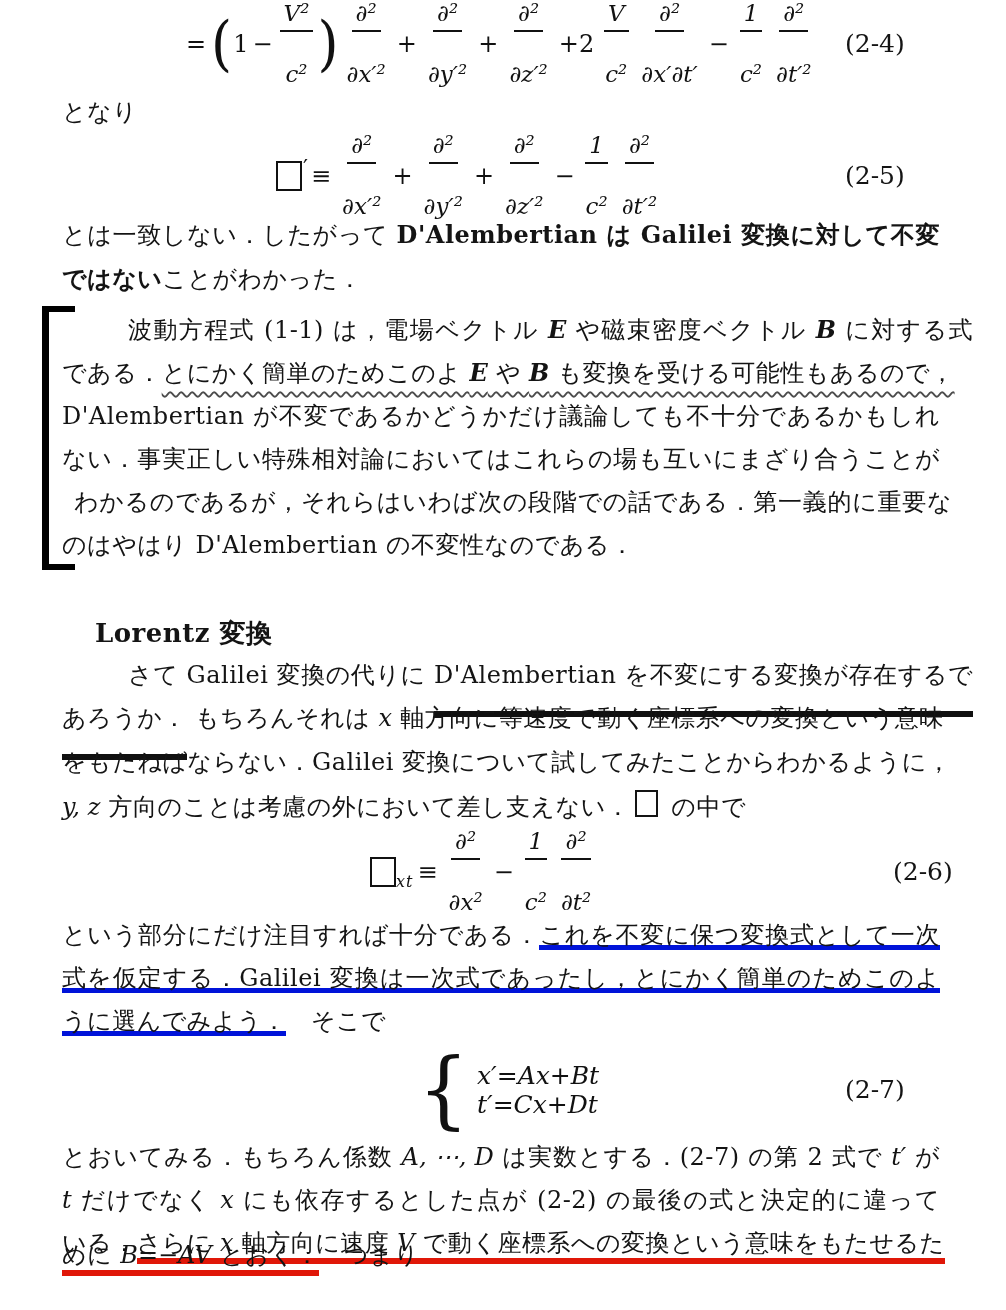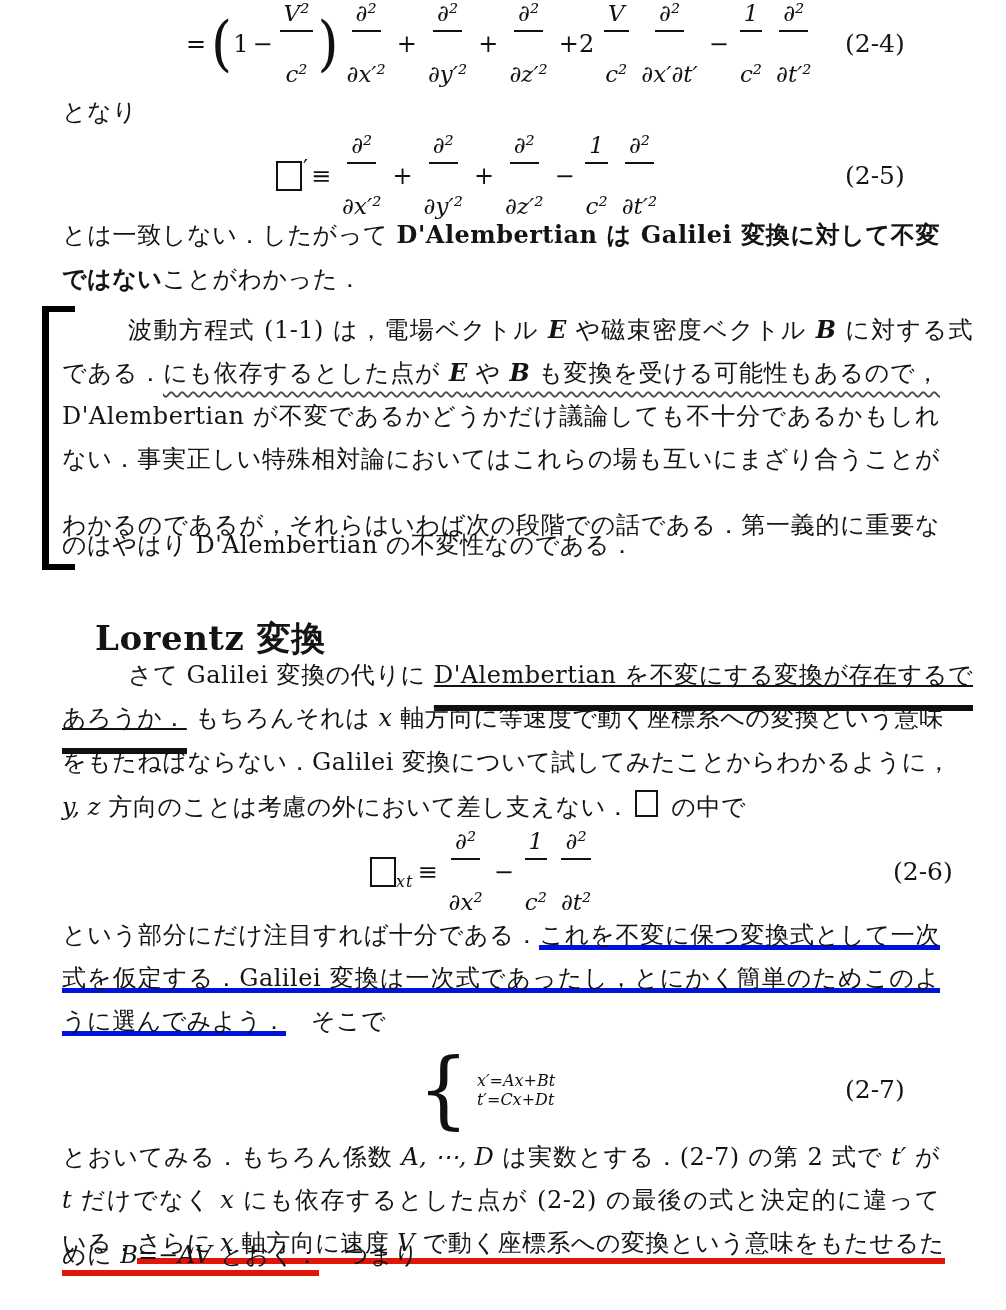--- a/index.html
+++ b/index.html
@@ -17,41 +17,41 @@
   .indent{padding-left:33px;width:845px;}
   .seg{display:inline;}
   .seg.bold{font-weight:bold;}
   .seg.var{font-style:italic;letter-spacing:0;}
   .seg.bvar{font-style:italic;font-weight:bold;letter-spacing:0;}
   .seg.wavy{
     text-decoration-line:underline;text-decoration-style:wavy;
     text-decoration-color:#4c4c4c;text-decoration-thickness:2.2px;
     text-underline-offset:10px;
   }
-  .seg.ul-black{background:linear-gradient(#101010,#101010) left bottom/100% 6px no-repeat;padding-bottom:22px;text-decoration:underline;}
+  .seg.ul-black{background:linear-gradient(#101010,#101010) left bottom/100% 6px no-repeat;padding-bottom:28px;}
   .seg.ul-blue{background:linear-gradient(#0013d9,#0013d9) left bottom/100% 5px no-repeat;padding-bottom:1px;}
   .seg.ul-red{background:linear-gradient(#e01708,#e01708) left bottom/100% 6px no-repeat;padding-bottom:7px;}
   .sqbox{display:inline-block;width:19px;height:23px;border:2px solid #141414;margin:0 5px;vertical-align:-2px;}
   
-  .heading{position:absolute;left:95px;font-size:34px;font-weight:bold;letter-spacing:.5px;}
+  .heading{position:absolute;left:95px;font-size:26px;font-weight:bold;letter-spacing:.5px;}
   
   .vbracket{
     position:absolute;left:42px;top:306px;width:26px;height:252px;
     border-left:7px solid #000;border-top:6px solid #000;border-bottom:6px solid #000;
   }
   
   .eq{position:absolute;display:flex;align-items:center;font-size:24px;color:#111;}
   .eq .mo{padding:0 4px;}
   .eq .mi{font-style:italic;}
   .frac{display:inline-flex;flex-direction:column;align-items:center;font-style:italic;font-size:23px;margin:0 3px;line-height:1.1;}
   .frac .num{padding:0 4px 3px;border-bottom:2px solid #111;white-space:nowrap;}
   .frac .den{padding:12px 4px 0;white-space:nowrap;margin-top:18px;}
   .bigp{display:inline-block;font-size:54px;font-weight:400;line-height:1;transform:scaleY(1.12);margin:0 1px;}
   .brace{display:inline-block;font-size:80px;font-weight:400;line-height:1;transform:scaleY(1.05);margin-right:8px;}
-  .eqrows{display:flex;flex-direction:column;font-size:16px;}
+  .eqrows{display:flex;flex-direction:column;font-size:25px;}
   .eqbox{display:inline-block;width:22px;height:26px;border:2.5px solid #111;}
   .boxwrap{display:inline-flex;align-items:center;position:relative;}
   .prime{font-size:22px;position:relative;top:-9px;left:1px;}
   .subxt{font-size:16px;font-style:italic;position:relative;top:9px;left:0;letter-spacing:1px;}
   .eqlabel{position:absolute;left:845px;font-size:25px;color:#141414;}
 </style>
 </head>
 <body>
 
 <div class="eq" style="top:6px;left:182px;height:76px;">
@@ -132,24 +132,24 @@
     </span>
 </div>
 <span class="eqlabel" style="top:161px;">(2-5)</span>
 
 <div class="tline just" style="top:220px;"><span class="seg ">とは一致しない．したがって </span><span class="seg bold">D'Alembertian は Galilei 変換に対して不変</span></div>
 <div class="tline" style="top:264px;"><span class="seg bold">ではない</span><span class="seg ">ことがわかった．</span></div>
 
 <div class="vbracket"></div>
 
 <div class="tline just indent" style="top:315px;left:95px;"><span class="seg ">波動方程式 (1-1) は，電場ベクトル </span><span class="seg bvar">E</span><span class="seg "> や磁束密度ベクトル </span><span class="seg bvar">B</span><span class="seg "> に対する式</span></div>
-<div class="tline just" style="top:358px;"><span class="seg ">である．</span><span class="seg wavy">にも依存するとした点が </span><span class="seg wavy bvar">E</span><span class="seg wavy"> や </span><span class="seg wavy bvar">B</span><span class="seg wavy"> も変換を受ける可能性もあるので，</span></div>
+<div class="tline just" style="top:358px;"><span class="seg ">である．</span><span class="seg wavy">とにかく簡単のためこのよ </span><span class="seg wavy bvar">E</span><span class="seg wavy"> や </span><span class="seg wavy bvar">B</span><span class="seg wavy"> も変換を受ける可能性もあるので，</span></div>
 <div class="tline just" style="top:401px;"><span class="seg ">D'Alembertian が不変であるかどうかだけ議論しても不十分であるかもしれ</span></div>
 <div class="tline just" style="top:444px;"><span class="seg ">ない．事実正しい特殊相対論においてはこれらの場も互いにまざり合うことが</span></div>
-<div class="tline just" style="top:510px;"><span class="seg ">わかるのであるが，それらはいわば次の段階での話である．第一義的に重要な</span></div>
+<div class="tline just" style="top:487px;margin-left:12px;"><span class="seg ">わかるのであるが，それらはいわば次の段階での話である．第一義的に重要な</span></div>
 <div class="tline" style="top:530px;"><span class="seg ">のはやはり D'Alembertian の不変性なのである．</span></div>
 
 <div class="heading" style="top:616px;">Lorentz 変換</div>
 
 <div class="tline just indent" style="top:660px;left:95px;"><span class="seg ">さて Galilei 変換の代りに </span><span class="seg ul-black">D'Alembertian を不変にする変換が存在するで</span></div>
 <div class="tline just" style="top:703px;"><span class="seg ul-black">あろうか．</span><span class="seg "> もちろんそれは </span><span class="seg var">x</span><span class="seg "> 軸方向に等速度で動く座標系への変換という意味</span></div>
 <div class="tline just" style="top:747px;"><span class="seg ">をもたねばならない．Galilei 変換について試してみたことからわかるように，</span></div>
 <div class="tline" style="top:790px;"><span class="seg var">y, z</span><span class="seg "> 方向のことは考慮の外において差し支えない．</span><span class="sqbox"></span><span class="seg "> の中で</span></div>
 
 <div class="eq" style="top:834px;left:370px;height:76px;">

